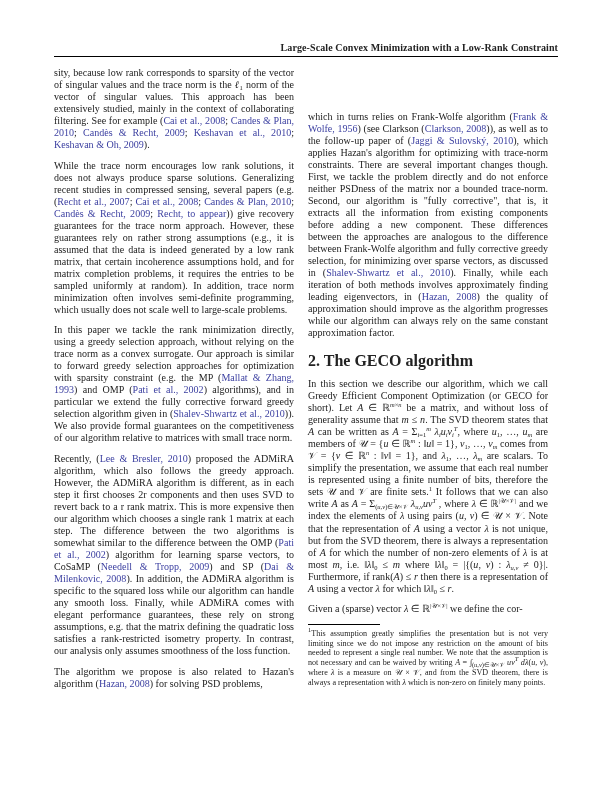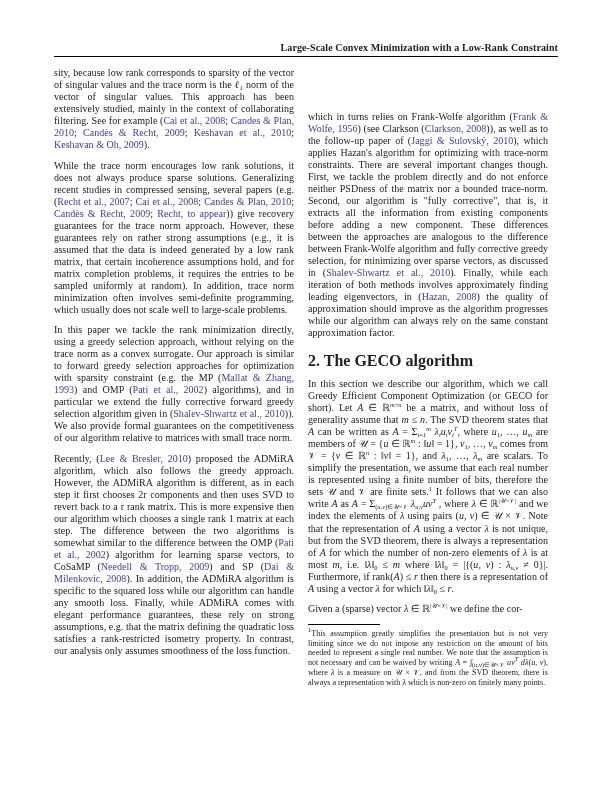--- a/index.html
+++ b/index.html
@@ -33,20 +33,21 @@
 
 <div class="col left">
   <p>sity, because low rank corresponds to sparsity of the vector of singular values and the trace norm is the <i>ℓ</i><sub>1</sub> norm of the vector of singular values. This approach has been extensively studied, mainly in the context of collaborating filtering. See for example (<span class="cite">Cai et al., 2008</span>; <span class="cite">Candes &amp; Plan, 2010</span>; <span class="cite">Candès &amp; Recht, 2009</span>; <span class="cite">Keshavan et al., 2010</span>; <span class="cite">Keshavan &amp; Oh, 2009</span>).</p>
 
   <p><span>While the trace norm encourages low rank solutions, it does not always produce sparse solutions. Generalizing recent studies in compressed sensing, several papers (e.g. (</span><span class="cite">Recht et al., 2007</span>; <span class="cite">Cai et al., 2008</span>; <span class="cite">Candes &amp; Plan, 2010</span>; <span class="cite">Candès &amp; Recht, 2009</span>; <span class="cite">Recht, to appear</span><span>)) give recovery guarantees for the trace norm approach. However, these guarantees rely on rather strong assumptions (e.g., it is assumed that the data is indeed generated by a low rank matrix, that certain incoherence assumptions hold, and for matrix completion problems, it requires the entries to be sampled uniformly at random). In addition, trace norm minimization often involves semi-definite programming, which usually does not scale well to large-scale problems.</span></p>
 
   <p><span>In this paper we tackle the rank minimization directly, using a greedy selection approach, without relying on the trace norm as a convex surrogate. Our approach is similar to forward greedy selection approaches for optimization with sparsity constraint (e.g. the MP (</span><span class="cite">Mallat &amp; Zhang, 1993</span><span>) and OMP (</span><span class="cite">Pati et al., 2002</span><span>) algorithms), and in particular we extend the fully corrective forward greedy selection algorithm given in (</span><span class="cite">Shalev-Shwartz et al., 2010</span><span>)). We also provide formal guarantees on the competitiveness of our algorithm relative to matrices with small trace norm.</span></p>
 
   <p><span>Recently, (</span><span class="cite">Lee &amp; Bresler, 2010</span><span>) proposed the ADMiRA algorithm, which also follows the greedy approach. However, the ADMiRA algorithm is different, as in each step it first chooses 2r components and then uses SVD to revert back to a r rank matrix. This is more expensive then our algorithm which chooses a single rank 1 matrix at each step. The difference between the two algorithms is somewhat similar to the difference between the OMP (</span><span class="cite">Pati et al., 2002</span><span>) algorithm for learning sparse vectors, to CoSaMP (</span><span class="cite">Needell &amp; Tropp, 2009</span><span>) and SP (</span><span class="cite">Dai &amp; Milenkovic, 2008</span><span>). In addition, the ADMiRA algorithm is specific to the squared loss while our algorithm can handle any smooth loss. Finally, while ADMiRA comes with elegant performance guarantees, these rely on strong assumptions, e.g. that the matrix defining the quadratic loss satisfies a rank-restricted isometry property. In contrast, our analysis only assumes smoothness of the loss function.</span></p>
 
+  <p><span>The algorithm we propose is also related to Hazan's algorithm (</span><span class="cite">Hazan, 2008</span><span>) for solving PSD problems,</span></p>
 </div>
 
 <div class="col right">
   <p><span>which in turns relies on Frank-Wolfe algorithm (</span><span class="cite">Frank &amp; Wolfe, 1956</span><span>) (see Clarkson (</span><span class="cite">Clarkson, 2008</span><span>)), as well as to the follow-up paper of (</span><span class="cite">Jaggi &amp; Sulovský, 2010</span><span>), which applies Hazan's algorithm for optimizing with trace-norm constraints. There are several important changes though. First, we tackle the problem directly and do not enforce neither PSDness of the matrix nor a bounded trace-norm. Second, our algorithm is "fully corrective", that is, it extracts all the information from existing components before adding a new component. These differences between the approaches are analogous to the difference between Frank-Wolfe algorithm and fully corrective greedy selection, for minimizing over sparse vectors, as discussed in (</span><span class="cite">Shalev-Shwartz et al., 2010</span><span>). Finally, while each iteration of both methods involves approximately finding leading eigenvectors, in (</span><span class="cite">Hazan, 2008</span><span>) the quality of approximation should improve as the algorithm progresses while our algorithm can always rely on the same constant approximation factor.</span></p>
 
   <div class="sec">2. The GECO algorithm</div>
 
   <p>In this section we describe our algorithm, which we call Greedy Efficient Component Optimization (or GECO for short). Let <i>A</i> ∈ ℝ<sup><i>m</i>×<i>n</i></sup> be a matrix, and without loss of generality assume that <i>m</i> ≤ <i>n</i>. The SVD theorem states that <i>A</i> can be written as <i>A</i> = Σ<sub><i>i</i>=1</sub><sup><i>m</i></sup> <i>λ<sub>i</sub>u<sub>i</sub>v<sub>i</sub><sup>T</sup></i>, where <i>u</i><sub>1</sub>, …, <i>u<sub>m</sub></i> are members of 𝒰 = {<i>u</i> ∈ ℝ<sup><i>m</i></sup> : ‖<i>u</i>‖ = 1}, <i>v</i><sub>1</sub>, …, <i>v<sub>m</sub></i> comes from 𝒱 = {<i>v</i> ∈ ℝ<sup><i>n</i></sup> : ‖<i>v</i>‖ = 1}, and <i>λ</i><sub>1</sub>, …, <i>λ<sub>m</sub></i> are scalars. To simplify the presentation, we assume that each real number is represented using a finite number of bits, therefore the sets 𝒰 and 𝒱 are finite sets.<sup>1</sup> It follows that we can also write <i>A</i> as <i>A</i> = Σ<sub>(<i>u</i>,<i>v</i>)∈𝒰×𝒱</sub> <i>λ<sub>u,v</sub>uv<sup>T</sup></i> , where <i>λ</i> ∈ ℝ<sup>|𝒰×𝒱|</sup> and we index the elements of <i>λ</i> using pairs (<i>u</i>, <i>v</i>) ∈ 𝒰 × 𝒱. Note that the representation of <i>A</i> using a vector <i>λ</i> is not unique, but from the SVD theorem, there is always a representation of <i>A</i> for which the number of non-zero elements of <i>λ</i> is at most <i>m</i>, i.e. ‖<i>λ</i>‖<sub>0</sub> ≤ <i>m</i> where ‖<i>λ</i>‖<sub>0</sub> = |{(<i>u</i>, <i>v</i>) : <i>λ<sub>u,v</sub></i> ≠ 0}|. Furthermore, if rank(<i>A</i>) ≤ <i>r</i> then there is a representation of <i>A</i> using a vector <i>λ</i> for which ‖<i>λ</i>‖<sub>0</sub> ≤ <i>r</i>.</p>
 
   <p>Given a (sparse) vector <i>λ</i> ∈ ℝ<sup>|𝒰×𝒱|</sup> we define the cor-</p>

